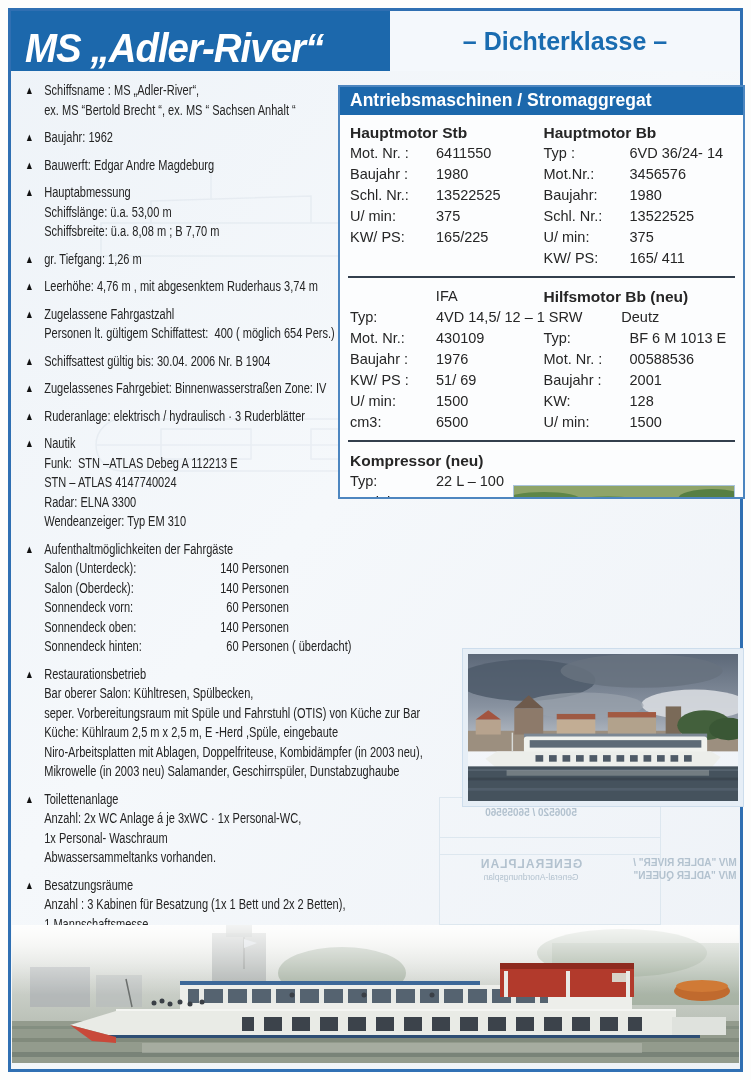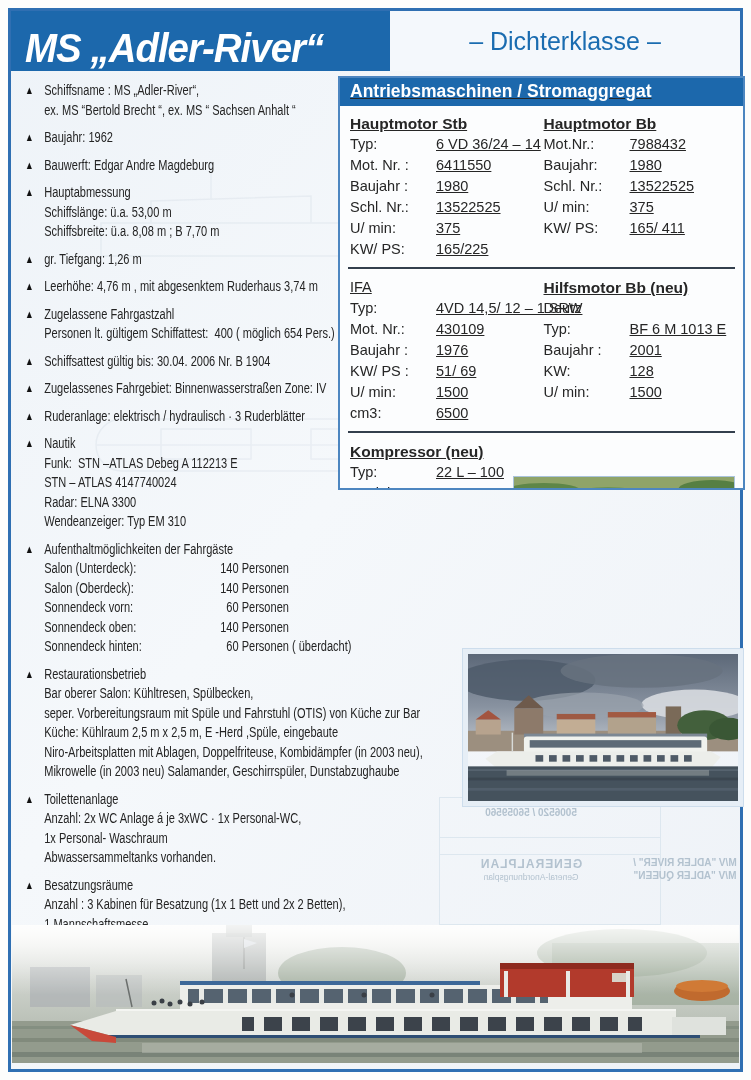--- a/index.html
+++ b/index.html
@@ -18,21 +18,21 @@
     display:flex;align-items:flex-end;padding-left:14px;box-sizing:border-box;
   }
   .title-text{
     color:#ffffff;font-size:40px;font-weight:bold;font-style:italic;
     letter-spacing:-1px;white-space:nowrap;transform:scaleX(.96);transform-origin:left;
   }
   .class-box{
     position:absolute;left:379px;top:0;right:0;height:60px;
     display:flex;align-items:center;justify-content:center;background:#f4f8fc;
   }
-  .class-text{color:#1a6cb0;font-size:25px;font-weight:normal;white-space:nowrap;}
+  .class-text{color:#1a6cb0;font-size:25px;font-weight:bold;white-space:nowrap;}
   
   .wm-svg{position:absolute;left:0;top:0;pointer-events:none;}
   .wm-text{position:absolute;transform:scaleX(-1);color:#b3c2cf;text-align:center;line-height:1.25;pointer-events:none;}
   .wm-num{left:440px;top:796px;width:160px;font-size:10px;font-weight:bold;}
   .wm-plan{left:440px;top:846px;width:160px;}
   .wm-plan-title{font-size:12px;font-weight:bold;letter-spacing:1px;}
   .wm-plan-sub{font-size:8.5px;}
   .wm-mv{left:618px;top:846px;width:112px;font-size:10px;font-weight:bold;}
   .wm-grid{position:absolute;border:1px solid #dde7ef;pointer-events:none;}
   
@@ -42,33 +42,33 @@
     font-size:13.8px;line-height:19.5px;color:#242424;
   }
   .spec-item{margin-bottom:8px;}
   .spec-line{white-space:pre;}
   .spec-line.cont{padding-left:24px;}
   .bullet{display:inline-block;width:24px;font-size:11px;color:#111;vertical-align:1px;}
   .pair{display:flex;}
   .pair-label{width:220px;flex:none;}
   
   .engine-box{
-    position:absolute;left:327px;top:65px;width:407px;height:414px;box-sizing:border-box;
-    background:#fcfdfe;border:2px solid #4d86c0;overflow:hidden;text-decoration:underline;
+    position:absolute;left:327px;top:74px;width:407px;height:414px;box-sizing:border-box;
+    background:#fcfdfe;border:2px solid #4d86c0;overflow:hidden;
   }
   .engine-header{
     height:28px;background:#1c68ac;color:#fff;font-size:17.5px;font-weight:bold;
     padding:3px 0 0 10px;box-sizing:border-box;white-space:nowrap;
   }
   .engine-sections{position:relative;}
   .section{display:grid;grid-template-columns:1fr 1fr;padding:7px 6px 6px 10px;border-radius:8px;}
   .divider{border-top:2px solid #333f4d;margin:1px 8px;}
   .col{min-width:0;}
   .col-title{font-size:15.5px;font-weight:bold;line-height:21px;white-space:nowrap;}
-  .brand{font-size:14.5px;line-height:21px;white-space:nowrap;}
+  .brand{font-size:14.5px;line-height:21px;white-space:nowrap;text-align:center;}
   .row{font-size:14.5px;line-height:21px;white-space:nowrap;}
   .rlabel{display:inline-block;width:86px;white-space:pre;}
   .rvalue{white-space:pre;}
   
   .photo{display:block;position:absolute;}
   .photo1{right:8px;top:398px;width:220px;height:147px;border:1px solid #aac4dc;}
   .photo2{left:452px;top:638px;width:270px;height:147px;border:5px solid #e6eef6;outline:1px solid #cdddec;}
   .photo3{left:1px;top:914px;width:727px;height:138px;}
 </style>
 </head>
@@ -183,30 +183,30 @@
         <div class="spec-line cont">Anzahl: 2 Räume</div>
       </div>
     </div>
 
   <div class="engine-box">
     <div class="engine-header">Antriebsmaschinen / Stromaggregat</div>
     <div class="engine-sections">
         <div class="section">
           <div class="col">
             <div class="col-title">Hauptmotor Stb</div>
-            <div class="row"><span class="rlabel">Typ:</span><span class="rvalue">6 VD 36/24 – 14</span></div>
             <div class="row"><span class="rlabel">Mot. Nr. :</span><span class="rvalue">6411550</span></div>
             <div class="row"><span class="rlabel">Baujahr :</span><span class="rvalue">1980</span></div>
             <div class="row"><span class="rlabel">Schl. Nr.:</span><span class="rvalue">13522525</span></div>
             <div class="row"><span class="rlabel">U/ min:</span><span class="rvalue">375</span></div>
             <div class="row"><span class="rlabel">KW/ PS:</span><span class="rvalue">165/225</span></div>
           </div>
           <div class="col">
             <div class="col-title">Hauptmotor Bb</div>
-            <div class="row"><span class="rlabel">Mot.Nr.:</span><span class="rvalue">7988432</span></div>
+            <div class="row"><span class="rlabel">Typ :</span><span class="rvalue">6VD 36/24- 14</span></div>
+            <div class="row"><span class="rlabel">Mot.Nr.:</span><span class="rvalue">3456576</span></div>
             <div class="row"><span class="rlabel">Baujahr:</span><span class="rvalue">1980</span></div>
             <div class="row"><span class="rlabel">Schl. Nr.:</span><span class="rvalue">13522525</span></div>
             <div class="row"><span class="rlabel">U/ min:</span><span class="rvalue">375</span></div>
             <div class="row"><span class="rlabel">KW/ PS:</span><span class="rvalue">165/ 411</span></div>
           </div>
         </div>
         <div class="divider"></div>
         <div class="section">
           <div class="col">
             <div class="brand">IFA</div>
@@ -214,20 +214,21 @@
             <div class="row"><span class="rlabel">Mot. Nr.:</span><span class="rvalue">430109</span></div>
             <div class="row"><span class="rlabel">Baujahr :</span><span class="rvalue">1976</span></div>
             <div class="row"><span class="rlabel">KW/ PS :</span><span class="rvalue">51/ 69</span></div>
             <div class="row"><span class="rlabel">U/ min:</span><span class="rvalue">1500</span></div>
             <div class="row"><span class="rlabel">cm3:</span><span class="rvalue">6500</span></div>
           </div>
           <div class="col">
             <div class="col-title">Hilfsmotor Bb (neu)</div>
             <div class="brand">Deutz</div>
             <div class="row"><span class="rlabel">Typ:</span><span class="rvalue">BF 6 M 1013 E</span></div>
+            <div class="row"><span class="rlabel">Mot. Nr. :</span><span class="rvalue">00588536</span></div>
             <div class="row"><span class="rlabel">Baujahr :</span><span class="rvalue">2001</span></div>
             <div class="row"><span class="rlabel">KW:</span><span class="rvalue">128</span></div>
             <div class="row"><span class="rlabel">U/ min:</span><span class="rvalue">1500</span></div>
           </div>
         </div>
         <div class="divider"></div>
         <div class="section">
           <div class="col">
             <div class="col-title">Kompressor (neu)</div>
             <div class="row"><span class="rlabel">Typ:</span><span class="rvalue">22 L – 100</span></div>

